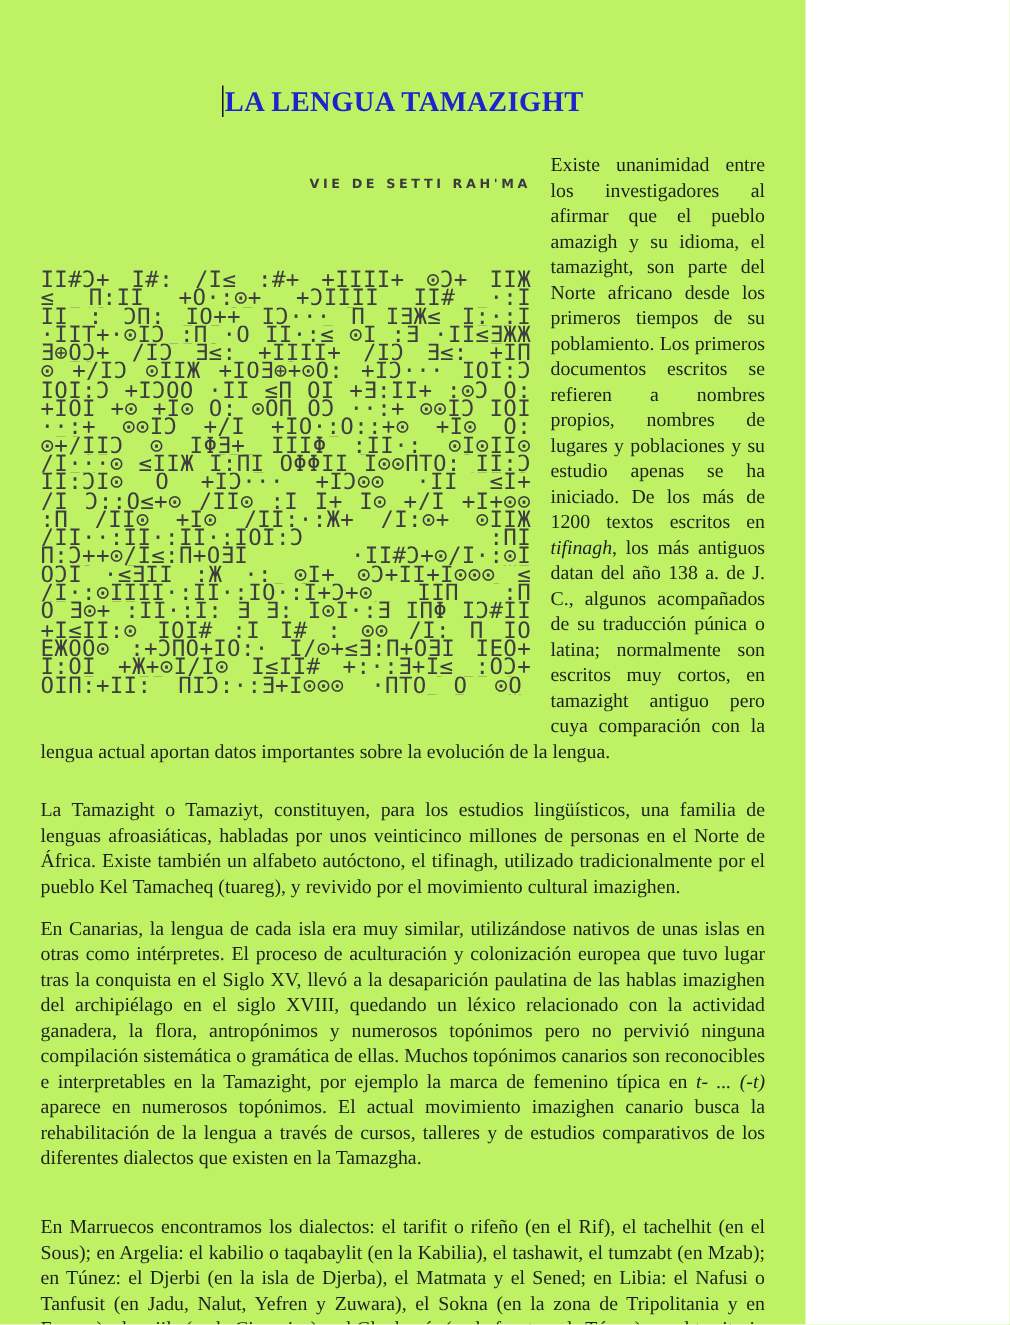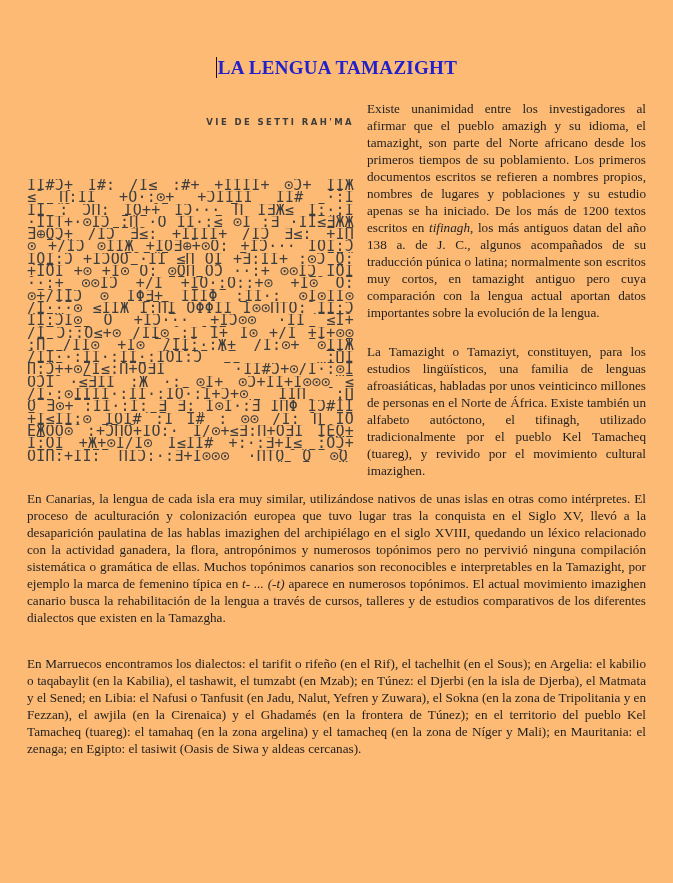--- a/index.html
+++ b/index.html
@@ -1,17 +1,17 @@
 <!DOCTYPE html>
 <html><head>
 <meta charset="utf-8">
 <style>
   html,body{margin:0;padding:0;background:#ffffff;}
   .page{
-    position:relative;width:673px;height:883px;background:#fdba74;overflow:hidden;
+    position:relative;width:537px;height:883px;background:#bef264;overflow:hidden;
     font-family:"Liberation Serif",serif;color:#1f1f1f;
   }
   .title-wrap{padding-top:57px;text-align:center;}
   .text-cursor{display:inline-block;width:1px;height:21px;background:#111;vertical-align:-4px;margin-right:1px;}
   .page-title{
     display:inline-block;font-family:"Liberation Serif",serif;
     font-size:19px;font-weight:bold;letter-spacing:.3px;
   }
   .content{
     margin:21px 27px 0 27px;

